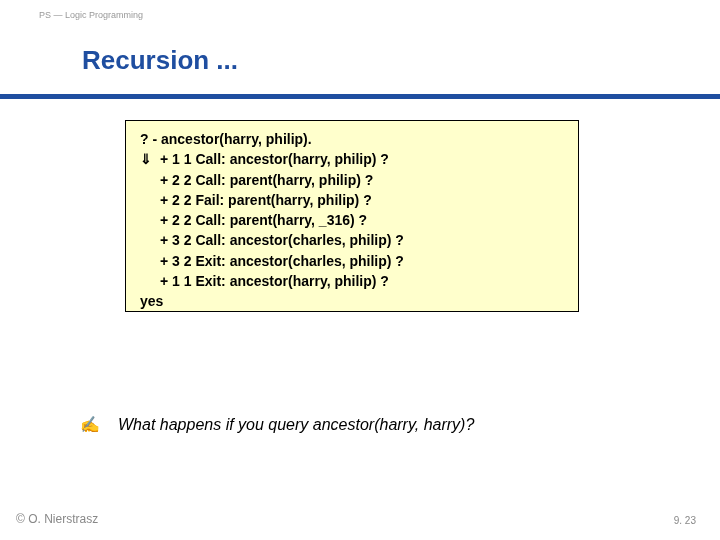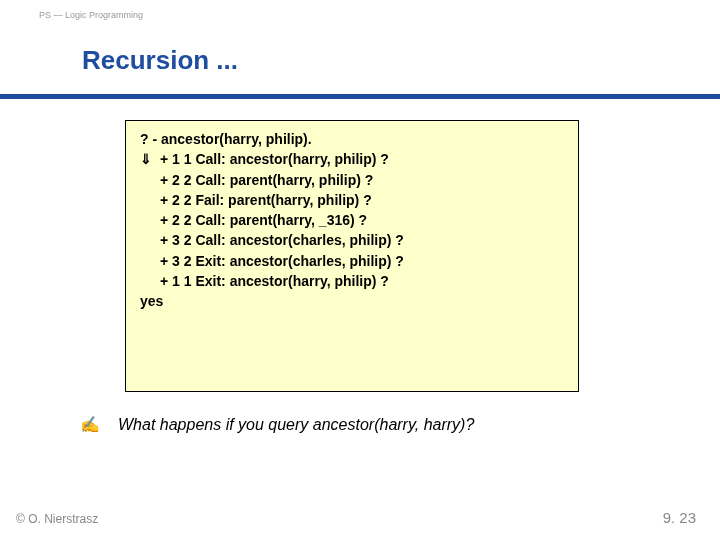--- a/index.html
+++ b/index.html
@@ -35,21 +35,21 @@
     left: 0;
     width: 720px;
     height: 5px;
     background: #1f4ea0;
   }
   .codebox {
     position: absolute;
     top: 120px;
     left: 125px;
     width: 454px;
-    height: 272px;
+    height: 192px;
     background: #ffffcc;
     border: 1px solid #000;
     box-sizing: border-box;
     padding: 8px 10px 8px 14px;
     font-family: Arial, Helvetica, sans-serif;
     font-size: 14px;
     font-weight: bold;
     color: #000;
     line-height: 1.45;
   }
@@ -86,21 +86,21 @@
     position: absolute;
     bottom: 14px;
     left: 16px;
     font-size: 12px;
     color: #888;
   }
   .footer-right {
     position: absolute;
     bottom: 14px;
     right: 24px;
-    font-size: 15px;
+    font-size: 10px;
     color: #888;
   }
 </style>
 </head>
 <body>
 
 <div class="header-label">PS — Logic Programming</div>
 
 <div class="title">Recursion ...</div>
 

